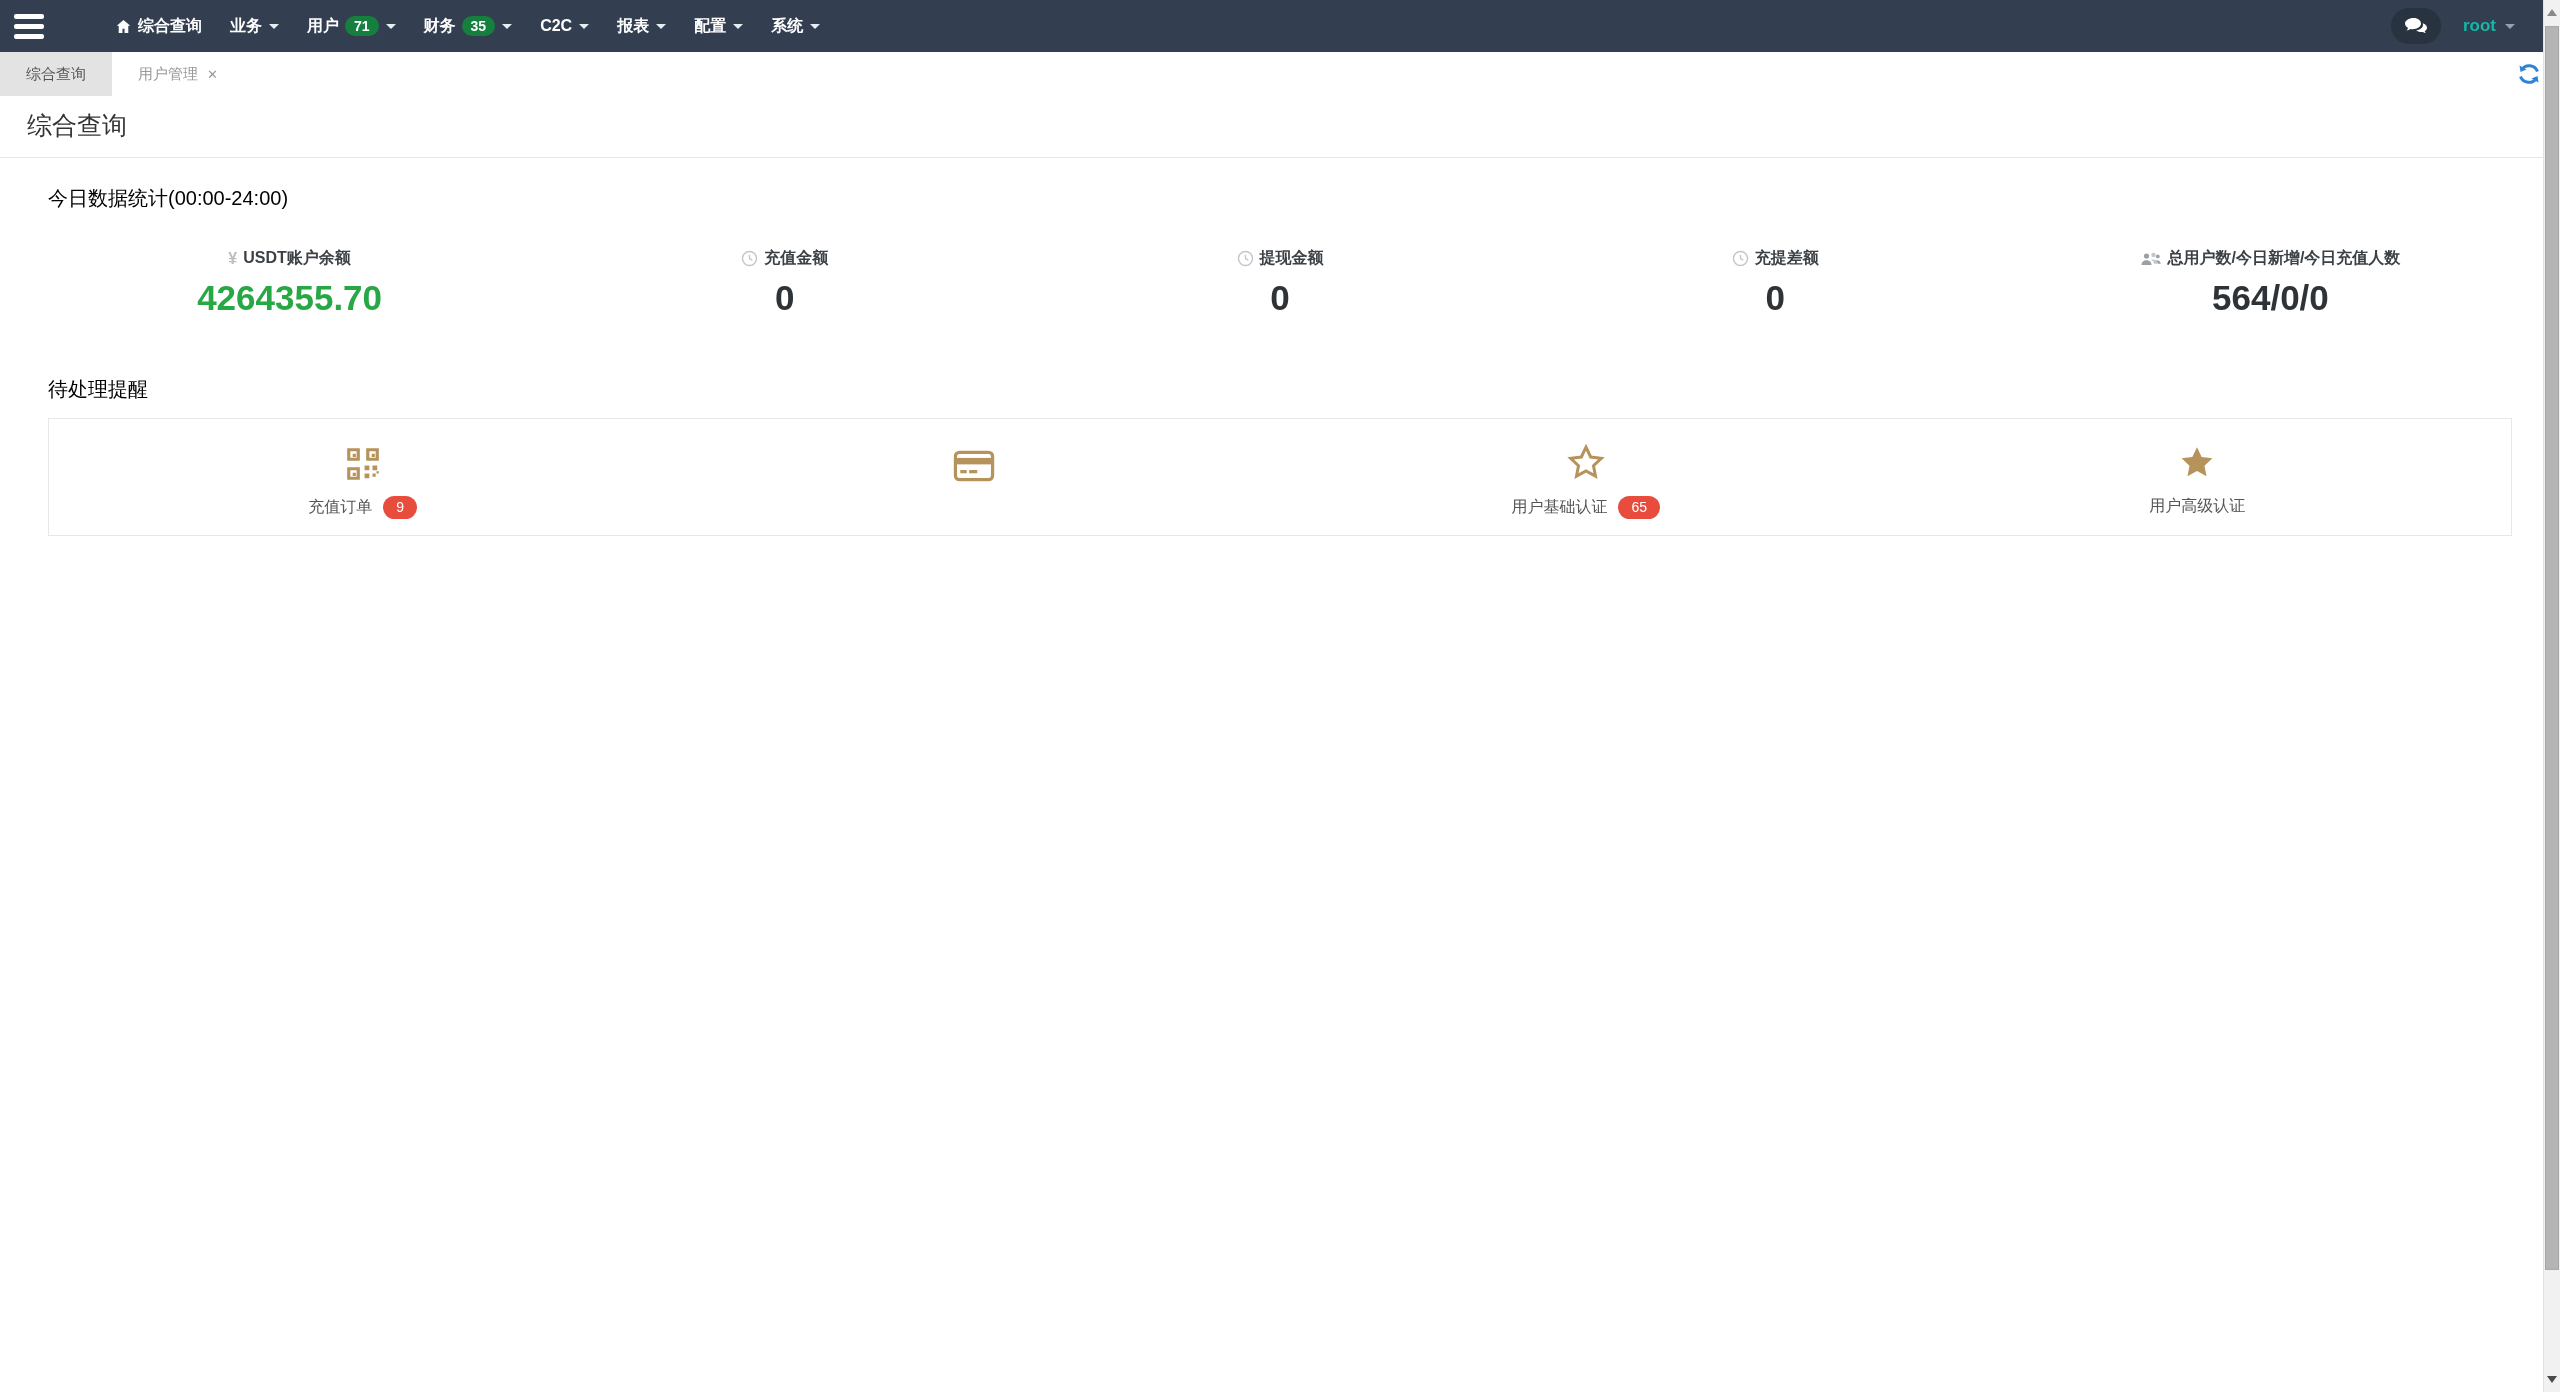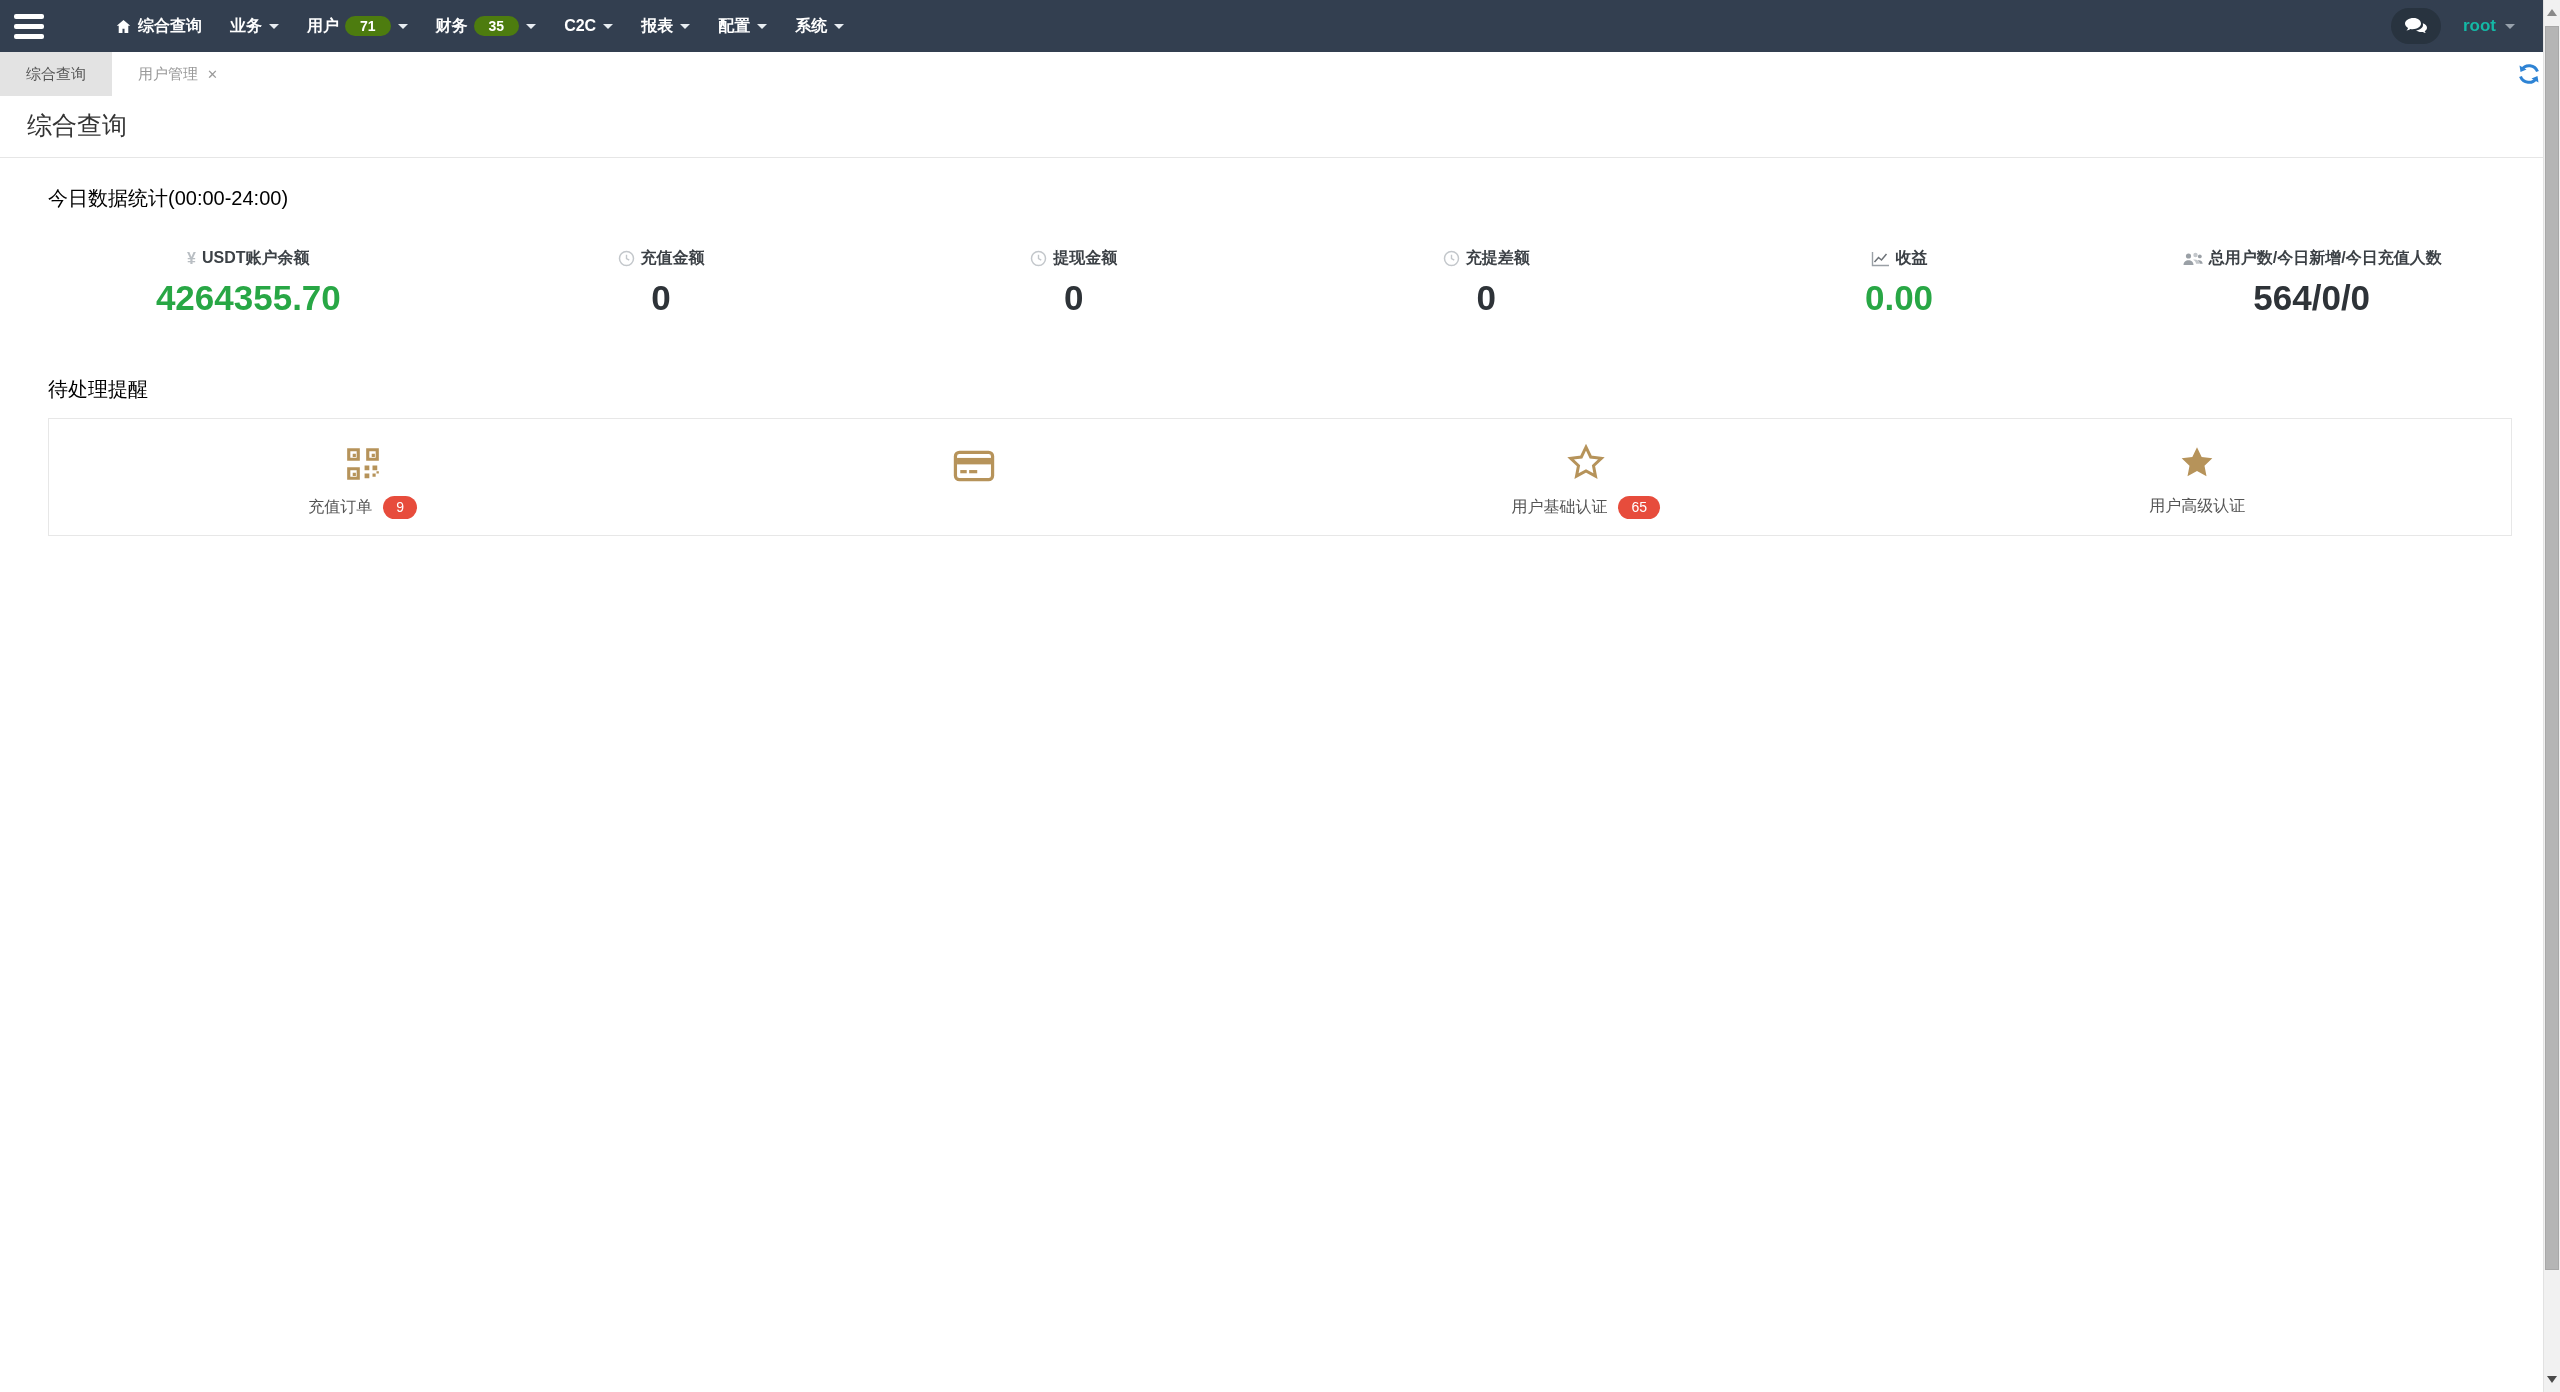--- a/index.html
+++ b/index.html
@@ -9,22 +9,22 @@
   
   .navbar { position:relative; height:52px; background:#333f50; display:flex;
     align-items:center; padding:0 45px 0 14px; }
   .hamburger { width:40px; height:34px; display:flex; flex-direction:column;
     justify-content:center; gap:5px; cursor:pointer; margin-right:52px; }
   .hamburger span { display:block; width:30px; height:5px; background:#fff; border-radius:2px; }
   .nav-items { display:flex; align-items:center; gap:8px; }
   .nav-item { display:flex; align-items:center; color:#fff; font-size:16px;
     font-weight:bold; padding:0 10px; height:52px; cursor:pointer; }
   .nav-item .glyph { margin-right:7px; display:inline-flex; }
-  .nav-badge { background:#4d7c0f; color:#fff; font-size:14px; font-weight:bold;
-    border-radius:11px; padding:2px 15px; margin-left:6px; line-height:1.2; }
+  .nav-badge { background:#15803d; color:#fff; font-size:14px; font-weight:bold;
+    border-radius:11px; padding:2px 9px; margin-left:6px; line-height:1.2; }
   .caret { display:inline-block; width:0; height:0; border-left:5px solid transparent;
     border-right:5px solid transparent; border-top:5px solid #e8edf2; margin-left:7px; }
   .nav-right { margin-left:auto; display:flex; align-items:center; }
   .chat-pill { width:50px; height:36px; background:#28333f; border-radius:18px;
     display:flex; align-items:center; justify-content:center; cursor:pointer; margin-right:22px; }
   .username { color:#14b8a6; font-size:17px; font-weight:bold; cursor:pointer; }
   .nav-right .caret { border-top-color:#97a1ac; margin-left:9px; }
 
   
   .tabbar { height:44px; display:flex; align-items:stretch; background:#fff; position:relative; }
@@ -205,32 +205,20 @@
         <svg width="17" height="17" viewBox="0 0 16 16">
             <circle cx="8" cy="8" r="6.6" fill="none" stroke="#c3c7cb" stroke-width="1.4"></circle>
             <path d="M8 4.4V8l2.6 1.6" fill="none" stroke="#c3c7cb" stroke-width="1.3"></path>
           </svg>
       </span>
       <span>充提差额</span>
     </div>
     <div class="stat-value">0</div>
   </div>
 
-  <div class="stat">
-    <div class="stat-label">
-      <span class="s-icon">
-        <svg width="19" height="16" viewBox="0 0 19 16">
-            <path d="M1.5 1v13.5H18" fill="none" stroke="#9aa0a6" stroke-width="1.4"></path>
-            <polyline points="3.5,11 7.5,6.5 10.5,9 15.5,3" fill="none" stroke="#6d7278" stroke-width="1.5"></polyline>
-          </svg>
-      </span>
-      <span>收益</span>
-    </div>
-    <div class="stat-value green">0.00</div>
-  </div>
 
   <div class="stat">
     <div class="stat-label">
       <span class="s-icon">
         <svg width="21" height="16" viewBox="0 0 21 16">
           <circle cx="6.5" cy="5" r="2.6" fill="#9aa0a6"></circle>
             <path d="M1.5 14c0-3 2.2-4.8 5-4.8s5 1.8 5 4.8z" fill="#9aa0a6"></path>
           <circle cx="13.5" cy="4" r="2.2" fill="#c3c7cb"></circle>
             <path d="M12.5 8.4c2.9 0 5 1.7 5 4.4h-3.4c-.3-1.9-1.4-3.4-3-4.1.5-.2.9-.3 1.4-.3z" fill="#c3c7cb"></path>
           <circle cx="17.8" cy="5.4" r="1.9" fill="#9aa0a6"></circle>

